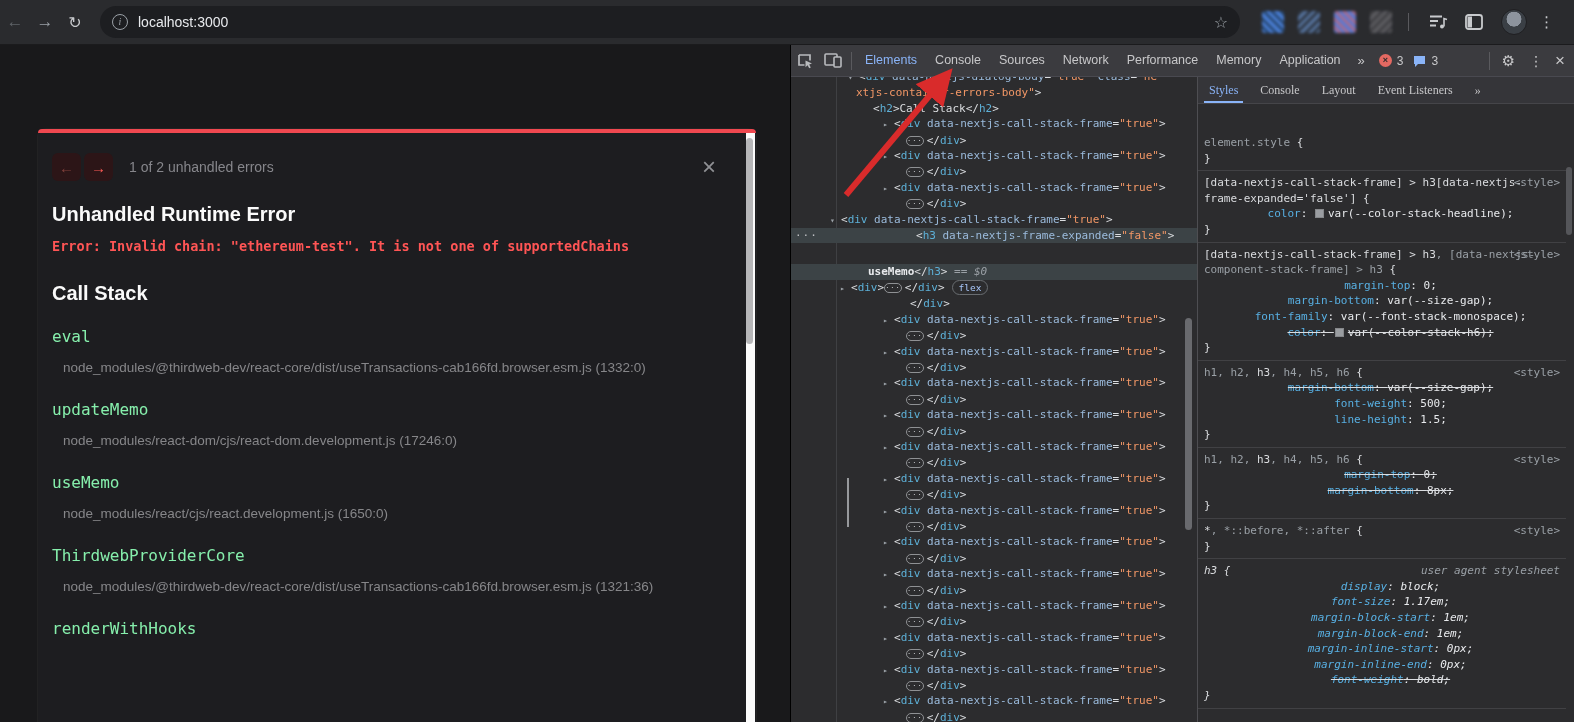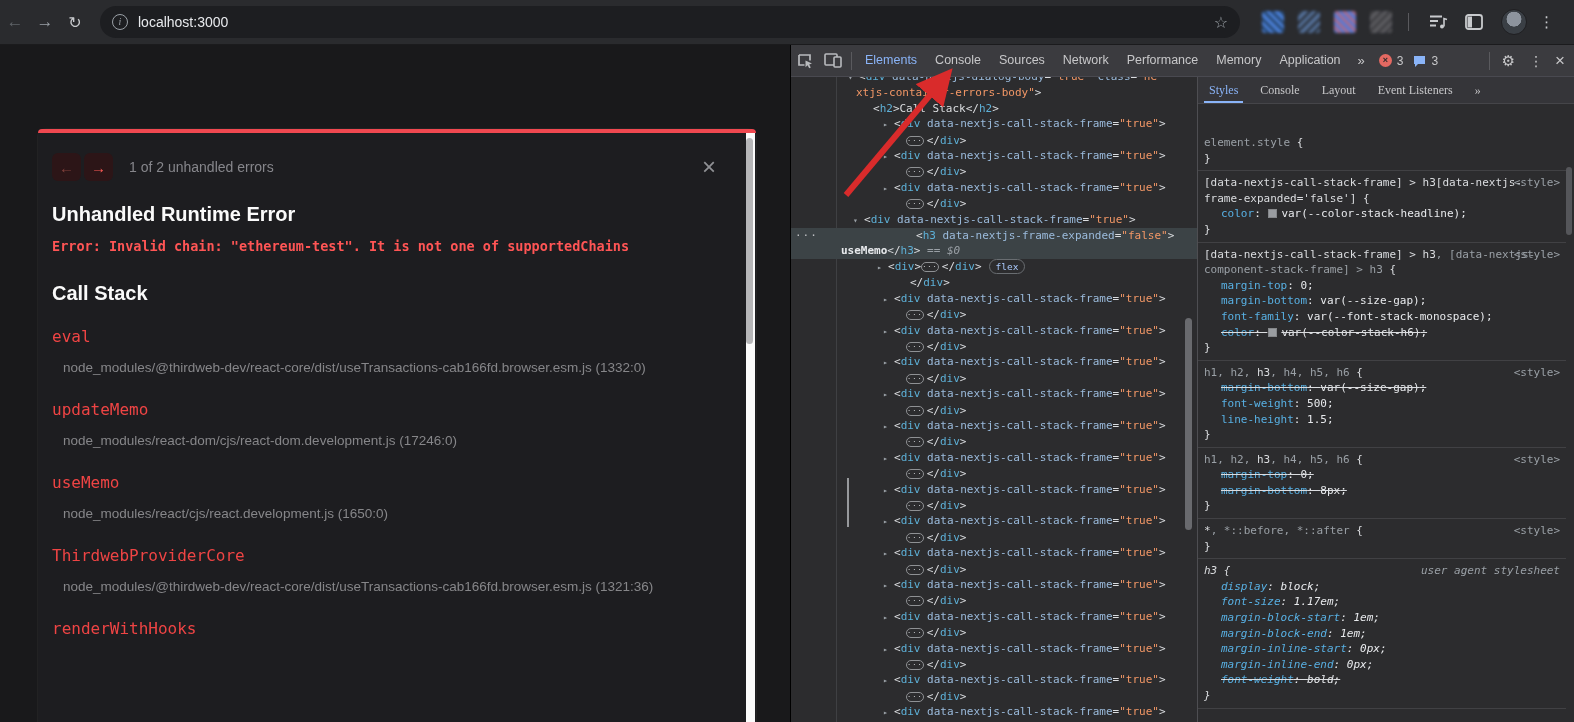--- a/index.html
+++ b/index.html
@@ -46,21 +46,21 @@
   .err-nav-btn.prev { color:#83403c; }
   .err-nav-btn.next { color:#ff5b56; }
   .pagination { color:#86868b; font-size:14px; margin-left:16px; flex:1; }
   .dlg-close { color:#8f9094; font-size:24px; font-weight:300; cursor:pointer; margin-right:14px; line-height:20px; }
   .dlg-title { color:#fafafa; font-size:20px; font-weight:700; margin-top:22px; }
   .dlg-msg { color:#ff5555; font-family:"DejaVu Sans Mono", monospace; font-weight:700;
     font-size:13.5px; margin-top:12px; }
   .dlg-callstack { color:#fafafa; font-size:20px; font-weight:700; margin-top:28px; }
   .frames { margin-top:22px; }
   .frame { margin-bottom:25px; }
-  .frame-name { color:#ef4444; font-family:"DejaVu Sans Mono", monospace; font-size:16px; }
+  .frame-name { color:#86efac; font-family:"DejaVu Sans Mono", monospace; font-size:16px; }
   .frame-file { color:#868689; font-size:13.5px; margin-top:14px; margin-left:11px; }
   .dlg-scroll-track { position:absolute; right:1px; top:4px; bottom:0; width:9px; background:#fbfbfb; }
   .dlg-scroll-thumb { position:absolute; right:2px; top:5px; width:7px; height:206px;
     background:#b6b6b8; border-radius:4px; }
 
   
   .devtools { position:absolute; left:790px; top:45px; width:784px; height:677px;
     background:#2c2c2e; border-left:1px solid #000; }
   .dt-tabbar { position:absolute; left:0; top:0; width:784px; height:32px; background:#3b3b3f;
     border-bottom:1px solid #494950; display:flex; align-items:center; color:#c7c7c9; font-size:12.5px; }
@@ -119,21 +119,21 @@
   .filter-input::placeholder { color:#9aa0a6; }
   .ftool { color:#d0d2d4; font-size:11px; font-weight:700; margin-left:13px; cursor:pointer;
     font-family:"DejaVu Sans Mono", monospace; }
   .ftool.plus { font-size:15px; font-weight:400; }
   .rules { position:absolute; left:0; right:8px; top:54px; bottom:0; overflow:hidden;
     font-family:"DejaVu Sans Mono", monospace; font-size:11px; line-height:15.6px; color:#dbdde0; }
   .rule { padding:4px 6px 4px 6px; border-bottom:1px solid #414144; position:relative; }
   .rule.ua { font-style:italic; }
   .rsource { position:absolute; right:6px; top:4px; color:#9aa0a6; }
   .rsel { white-space:pre-wrap; }
-  .decl { padding-left:17px; }
+  .decl { padding-left:17px;text-align:center; }
   .decl.struck { text-decoration:line-through; }
   .dname { color:#58b0e3; }
   .dval, .dpunct { color:#e8eaed; }
   .swatch { display:inline-block; width:9px; height:9px; border:1px solid #85878a;
     margin:0 4px 0 1px; vertical-align:-1px; background:#9a9da1; cursor:pointer; }
   .styles-scrollbar { position:absolute; right:2px; top:90px; width:6px; height:68px;
     background:#55565a; border-radius:3px; }
   svg { display:block; }
 </style>
 </head>
@@ -269,24 +269,24 @@
       <div class="tree-content" id="tree">
           <div class="tl" style="padding-left: 68px;"><span class="arr">▾</span><span class="tk-pu">&lt;</span><span class="tk-tg">div</span><span class="tk-at"> data-nextjs-dialog-body</span><span class="tk-pu">=</span><span class="tk-av">"true"</span><span class="tk-at"> class</span><span class="tk-pu">=</span><span class="tk-av">"ne</span></div>
           <div class="tl" style="padding-left: 65px;"><span class="tk-av">xtjs-container-errors-body"</span><span class="tk-pu">&gt;</span></div>
           <div class="tl" style="padding-left: 82px;"><span class="tk-pu">&lt;</span><span class="tk-tg">h2</span><span class="tk-pu">&gt;</span><span class="tk-pu">Call Stack</span><span class="tk-pu">&lt;/</span><span class="tk-tg">h2</span><span class="tk-pu">&gt;</span></div>
           <div class="tl" style="padding-left: 103px;"><span class="arr">▸</span><span class="tk-pu">&lt;</span><span class="tk-tg">div</span><span class="tk-at"> data-nextjs-call-stack-frame</span><span class="tk-pu">=</span><span class="tk-av">"true"</span><span class="tk-pu">&gt;</span></div>
           <div class="tl" style="padding-left: 115px;"><span class="pill">···</span><span class="tk-pu">&lt;/</span><span class="tk-tg">div</span><span class="tk-pu">&gt;</span></div>
           <div class="tl" style="padding-left: 103px;"><span class="arr">▸</span><span class="tk-pu">&lt;</span><span class="tk-tg">div</span><span class="tk-at"> data-nextjs-call-stack-frame</span><span class="tk-pu">=</span><span class="tk-av">"true"</span><span class="tk-pu">&gt;</span></div>
           <div class="tl" style="padding-left: 115px;"><span class="pill">···</span><span class="tk-pu">&lt;/</span><span class="tk-tg">div</span><span class="tk-pu">&gt;</span></div>
           <div class="tl" style="padding-left: 103px;"><span class="arr">▸</span><span class="tk-pu">&lt;</span><span class="tk-tg">div</span><span class="tk-at"> data-nextjs-call-stack-frame</span><span class="tk-pu">=</span><span class="tk-av">"true"</span><span class="tk-pu">&gt;</span></div>
           <div class="tl" style="padding-left: 115px;"><span class="pill">···</span><span class="tk-pu">&lt;/</span><span class="tk-tg">div</span><span class="tk-pu">&gt;</span></div>
-          <div class="tl" style="padding-left: 73px;"><span class="arr">▾</span><span class="tk-pu">&lt;</span><span class="tk-tg">div</span><span class="tk-at"> data-nextjs-call-stack-frame</span><span class="tk-pu">=</span><span class="tk-av">"true"</span><span class="tk-pu">&gt;</span></div>
+          <div class="tl" style="padding-left: 50px;"><span class="arr">▾</span><span class="tk-pu">&lt;</span><span class="tk-tg">div</span><span class="tk-at"> data-nextjs-call-stack-frame</span><span class="tk-pu">=</span><span class="tk-av">"true"</span><span class="tk-pu">&gt;</span></div>
           <div class="tl sel" style="padding-left: 125px;"><span class="gdots">···</span><span class="tk-pu">&lt;</span><span class="tk-tg">h3</span><span class="tk-at"> data-nextjs-frame-expanded</span><span class="tk-pu">=</span><span class="tk-av">"false"</span><span class="tk-pu">&gt;</span></div>
-          <div class="tl sel" style="padding-left: 50px;"><span class="tk-tb">useMemo</span><span class="tk-pu">&lt;/</span><span class="tk-tg">h3</span><span class="tk-pu">&gt;</span><span class="tk-gy"> == </span><span class="tk-it">$0</span></div>
-          <div class="tl" style="padding-left: 88px; margin-left: 9px;"><span class="arr">▸</span><span class="tk-pu">&lt;</span><span class="tk-tg">div</span><span class="tk-pu">&gt;</span><span class="pill">···</span><span class="tk-pu">&lt;/</span><span class="tk-tg">div</span><span class="tk-pu">&gt;</span><span class="flexbadge">flex</span></div>
+          <div class="tl sel" style="padding-left: 77px; margin-top: 21px;"><span class="tk-tb">useMemo</span><span class="tk-pu">&lt;/</span><span class="tk-tg">h3</span><span class="tk-pu">&gt;</span><span class="tk-gy"> == </span><span class="tk-it">$0</span></div>
+          <div class="tl" style="padding-left: 60px;"><span class="arr">▸</span><span class="tk-pu">&lt;</span><span class="tk-tg">div</span><span class="tk-pu">&gt;</span><span class="pill">···</span><span class="tk-pu">&lt;/</span><span class="tk-tg">div</span><span class="tk-pu">&gt;</span><span class="flexbadge">flex</span></div>
           <div class="tl" style="padding-left: 119px;"><span class="tk-pu">&lt;/</span><span class="tk-tg">div</span><span class="tk-pu">&gt;</span></div>
           <div class="tl" style="padding-left: 103px;"><span class="arr">▸</span><span class="tk-pu">&lt;</span><span class="tk-tg">div</span><span class="tk-at"> data-nextjs-call-stack-frame</span><span class="tk-pu">=</span><span class="tk-av">"true"</span><span class="tk-pu">&gt;</span></div>
           <div class="tl" style="padding-left: 115px;"><span class="pill">···</span><span class="tk-pu">&lt;/</span><span class="tk-tg">div</span><span class="tk-pu">&gt;</span></div>
           <div class="tl" style="padding-left: 103px;"><span class="arr">▸</span><span class="tk-pu">&lt;</span><span class="tk-tg">div</span><span class="tk-at"> data-nextjs-call-stack-frame</span><span class="tk-pu">=</span><span class="tk-av">"true"</span><span class="tk-pu">&gt;</span></div>
           <div class="tl" style="padding-left: 115px;"><span class="pill">···</span><span class="tk-pu">&lt;/</span><span class="tk-tg">div</span><span class="tk-pu">&gt;</span></div>
           <div class="tl" style="padding-left: 103px;"><span class="arr">▸</span><span class="tk-pu">&lt;</span><span class="tk-tg">div</span><span class="tk-at"> data-nextjs-call-stack-frame</span><span class="tk-pu">=</span><span class="tk-av">"true"</span><span class="tk-pu">&gt;</span></div>
           <div class="tl" style="padding-left: 115px;"><span class="pill">···</span><span class="tk-pu">&lt;/</span><span class="tk-tg">div</span><span class="tk-pu">&gt;</span></div>
           <div class="tl" style="padding-left: 103px;"><span class="arr">▸</span><span class="tk-pu">&lt;</span><span class="tk-tg">div</span><span class="tk-at"> data-nextjs-call-stack-frame</span><span class="tk-pu">=</span><span class="tk-av">"true"</span><span class="tk-pu">&gt;</span></div>
           <div class="tl" style="padding-left: 115px;"><span class="pill">···</span><span class="tk-pu">&lt;/</span><span class="tk-tg">div</span><span class="tk-pu">&gt;</span></div>
           <div class="tl" style="padding-left: 103px;"><span class="arr">▸</span><span class="tk-pu">&lt;</span><span class="tk-tg">div</span><span class="tk-at"> data-nextjs-call-stack-frame</span><span class="tk-pu">=</span><span class="tk-av">"true"</span><span class="tk-pu">&gt;</span></div>

